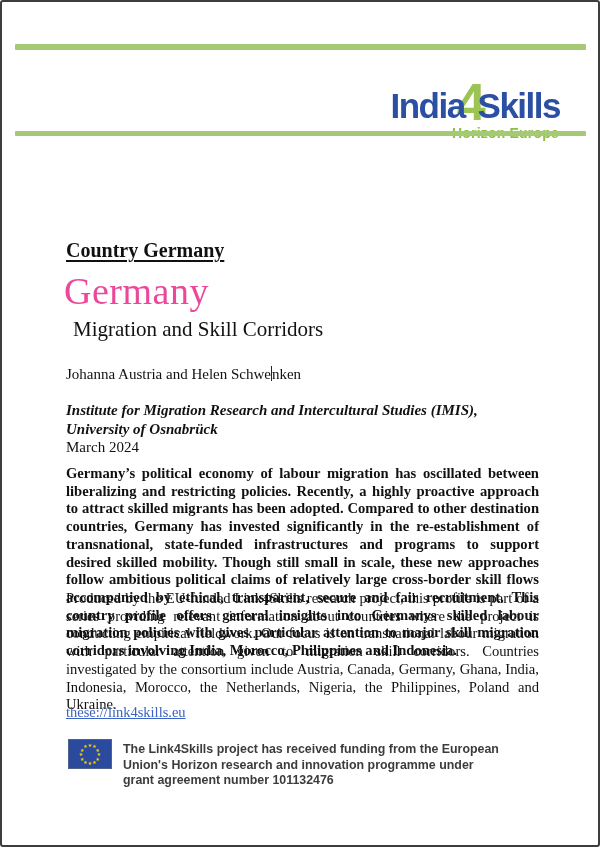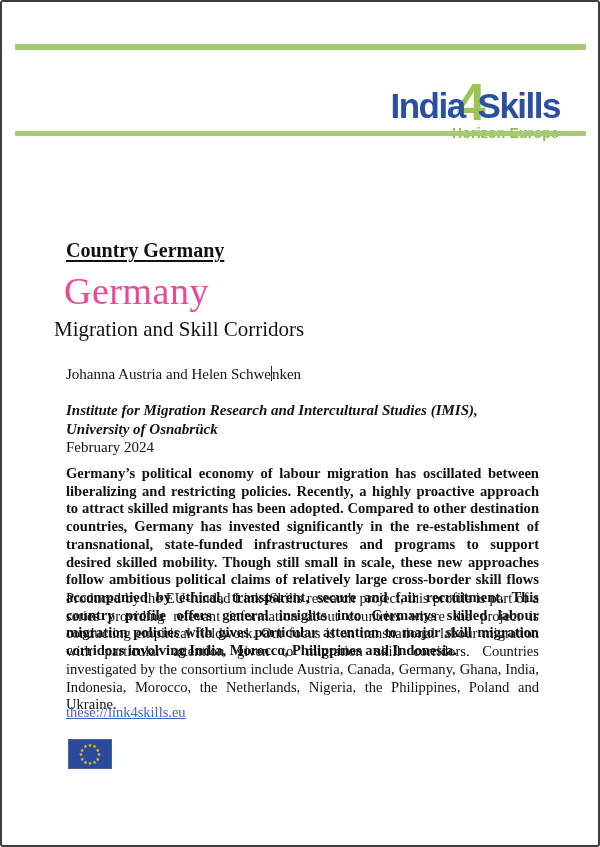--- a/index.html
+++ b/index.html
@@ -27,21 +27,21 @@
   .logo-part{font-size:35px;color:#2b4fa2;letter-spacing:-1.5px;position:relative;z-index:1;}
   .logo-four{font-size:52px;color:#9cc454;letter-spacing:0;margin:0 -8px;position:relative;z-index:0;top:2px;}
   .logo-sub{font-family:"Liberation Sans", sans-serif;font-weight:700;font-size:14px;
     color:#8cbf45;margin-top:-5px;letter-spacing:0.2px;padding-right:1px;}
   
   .kicker{position:absolute;left:64px;top:237px;
     font-size:20px;font-weight:700;
     text-decoration:underline;text-underline-offset:3px;}
   .title{position:absolute;left:62px;top:267px;
     font-size:38px;color:#ec4899;letter-spacing:0.5px;}
-  .subtitle{position:absolute;left:52px;top:315px;font-size:21px;}
+  .subtitle{position:absolute;left:71px;top:315px;font-size:21px;}
   
   .authors{position:absolute;left:64px;top:364px;font-size:15px;}
   .caret{display:inline-block;width:1px;height:15px;background:#222;vertical-align:-2px;}
   .affiliation{position:absolute;left:64px;top:387px;width:473px;
     font-style:italic;font-weight:600;font-size:15px;line-height:19px;margin-top:12px;}
   .date{position:absolute;left:64px;top:437px;font-size:15px;}
   
   .para{position:absolute;left:64px;width:473px;
     font-size:14.6px;line-height:17.7px;text-align:justify;}
   .para1{top:463px;font-weight:bold;}
@@ -75,21 +75,21 @@
   <div class="kicker">Country Germany</div>
 
   <div class="title">Germany</div>
 
   <div class="subtitle">Migration and Skill Corridors</div>
 
   <div class="authors"><span>Johanna Austria and Helen Schwe</span><span class="caret"></span><span>nken</span></div>
 
   <div class="affiliation">Institute for Migration Research and Intercultural Studies (IMIS), University of Osnabrück</div>
 
-  <div class="date">February 2024</div>
+  <div class="date">March 2024</div>
 
   <div class="para para1">Germany’s political economy of labour migration has oscillated between liberalizing and restricting policies. Recently, a highly proactive approach to attract skilled migrants has been adopted. Compared to other destination countries, Germany has invested significantly in the re-establishment of transnational, state-funded infrastructures and programs to support desired skilled mobility. Though still small in scale, these new approaches follow ambitious political claims of relatively large cross-border skill flows accompanied by ethical, transparent, secure and fair recruitment. This country profile offers general insights into Germanys skilled labour migration policies with gives particular attention to major skill migration corridors involving India, Morocco, Philippines and Indonesia.</div>
 
   <div class="para para2">Produced by the EU-funded Link4Skills research project, this profile is part of a series providing relevant information about countries where the project is conducting empirical fieldwork. Our focus is on transnational labour migration with particular attention given to migration skill corridors. Countries investigated by the consortium include Austria, Canada, Germany, Ghana, India, Indonesia, Morocco, the Netherlands, Nigeria, the Philippines, Poland and Ukraine.</div>
 
   <a class="weblink">these://link4skills.eu</a>
 
   <div class="footer">
     <svg class="eu-flag" width="44" height="30" viewBox="0 0 44 30">
       <rect x="0.5" y="0.5" width="43" height="29" fill="#2a4a9e" stroke="#51618f" stroke-width="1"></rect>
@@ -101,15 +101,16 @@
         <text x="29.8" y="21.5">★</text>
         <text x="26.5" y="24.8">★</text>
         <text x="22" y="26.0">★</text>
         <text x="17.5" y="24.8">★</text>
         <text x="14.2" y="21.5">★</text>
         <text x="13" y="17.0">★</text>
         <text x="14.2" y="12.5">★</text>
         <text x="17.5" y="9.2">★</text>
       </g>
     </svg>
+    <div class="funding">The Link4Skills project has received funding from the European Union's Horizon research and innovation programme under grant agreement number 101132476</div>
   </div>
 
 </div>
 
 </body></html>

